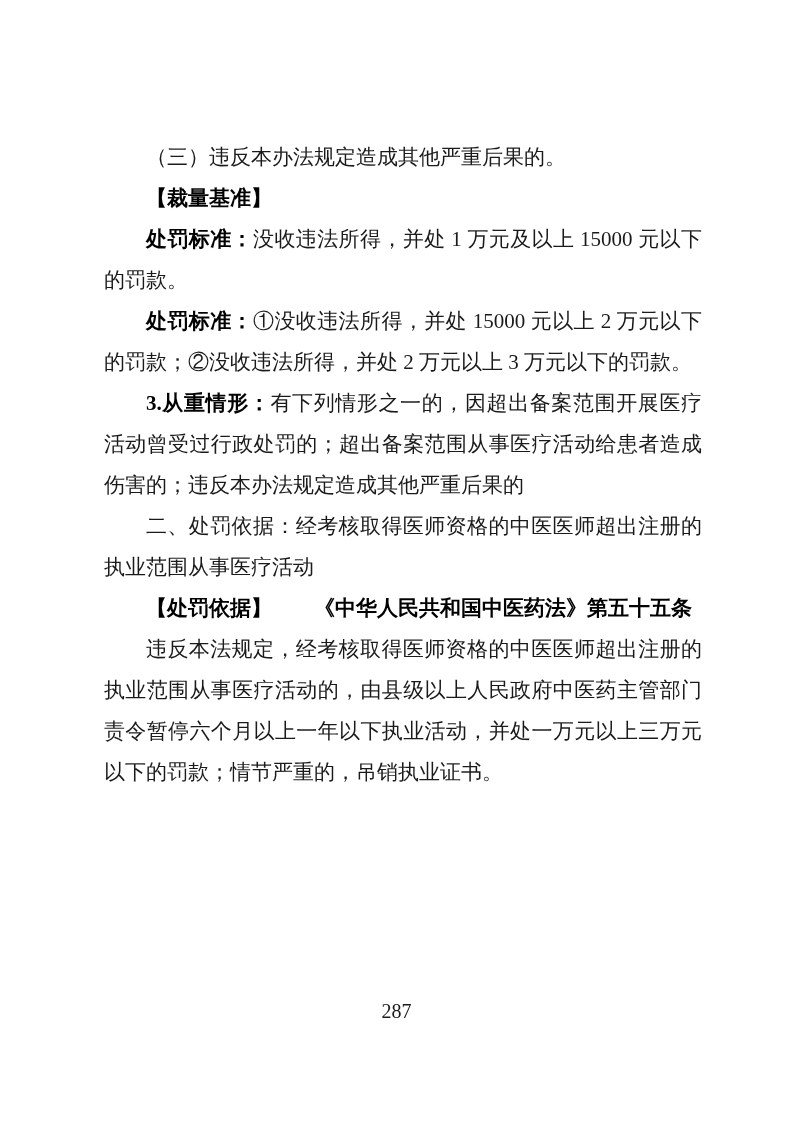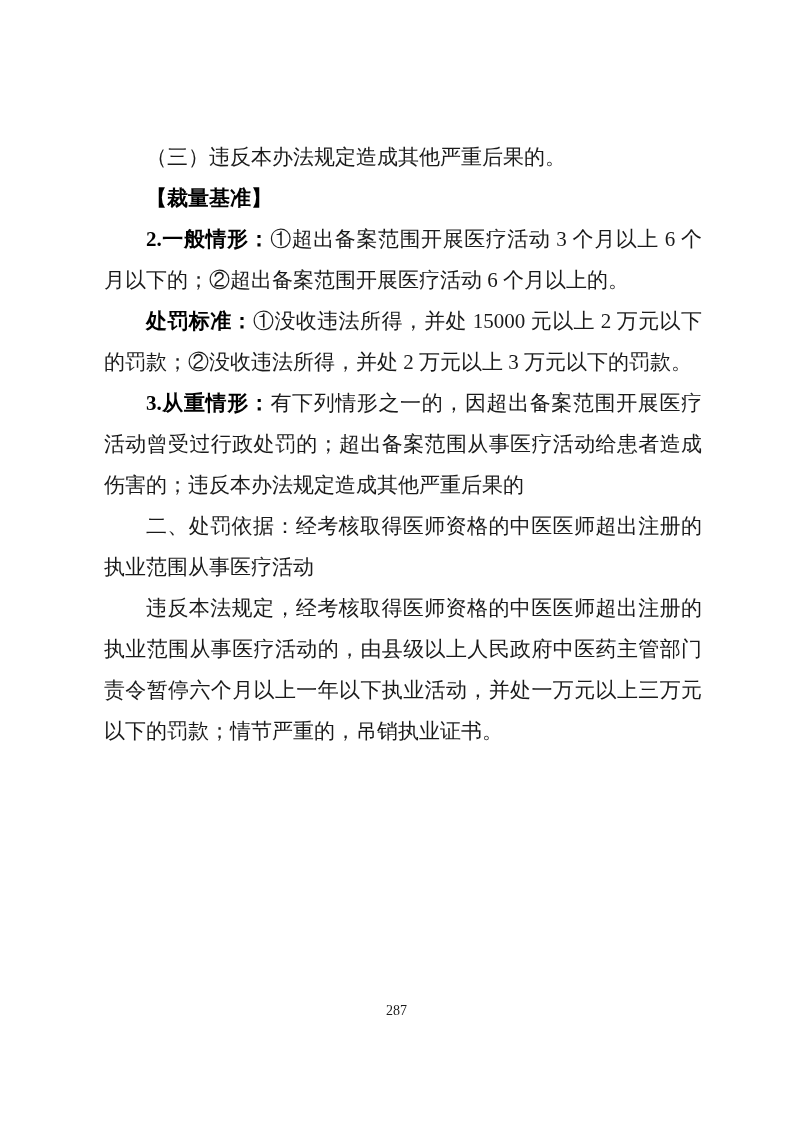--- a/index.html
+++ b/index.html
@@ -40,34 +40,35 @@
     color: #000000;
   }
   .footer {
     position: absolute;
     left: 0;
     top: 999px;
     width: 100%;
     text-align: center;
   }
   .page-number {
-    font-size: 14px;
+    font-size: 20px;
     line-height: 24px;
     color: #1a1a1a;
   }
 </style>
 </head>
 <body>
 
 <div class="page">
   <div class="content" id="content">
       <p class="para"><span class="seg">（三）违反本办法规定造成其他严重后果的。</span></p>
       <p class="para"><span class="seg bold">【裁量基准】</span></p>
-      <p class="para"><span class="seg bold">2.一般情形：</span><span class="seg">①超出备案范围开展医疗活动 3 个月以上 6 个月以下的；②超出备案范围开展医疗活动 6 个月以上的。</span></p>
+      <p class="para"><span class="seg bold">处罚标准：</span><span class="seg">没收违法所得，并处 1 万元及以上 15000 元以下的罚款。</span></p>
       <p class="para"><span class="seg bold">处罚标准：</span><span class="seg">①没收违法所得，并处 15000 元以上 2 万元以下的罚款；②没收违法所得，并处 2 万元以上 3 万元以下的罚款。</span></p>
       <p class="para"><span class="seg bold">3.从重情形：</span><span class="seg">有下列情形之一的，因超出备案范围开展医疗活动曾受过行政处罚的；超出备案范围从事医疗活动给患者造成伤害的；违反本办法规定造成其他严重后果的</span></p>
       <p class="para"><span class="seg">二、处罚依据：经考核取得医师资格的中医医师超出注册的执业范围从事医疗活动</span></p>
+      <p class="para"><span class="seg bold">【处罚依据】　　《中华人民共和国中医药法》第五十五条</span></p>
       <p class="para"><span class="seg">违反本法规定，经考核取得医师资格的中医医师超出注册的执业范围从事医疗活动的，由县级以上人民政府中医药主管部门责令暂停六个月以上一年以下执业活动，并处一万元以上三万元以下的罚款；情节严重的，吊销执业证书。</span></p>
     </div>
   <div class="footer">
     <span class="page-number">287</span>
   </div>
 </div>
 
 </body></html>

